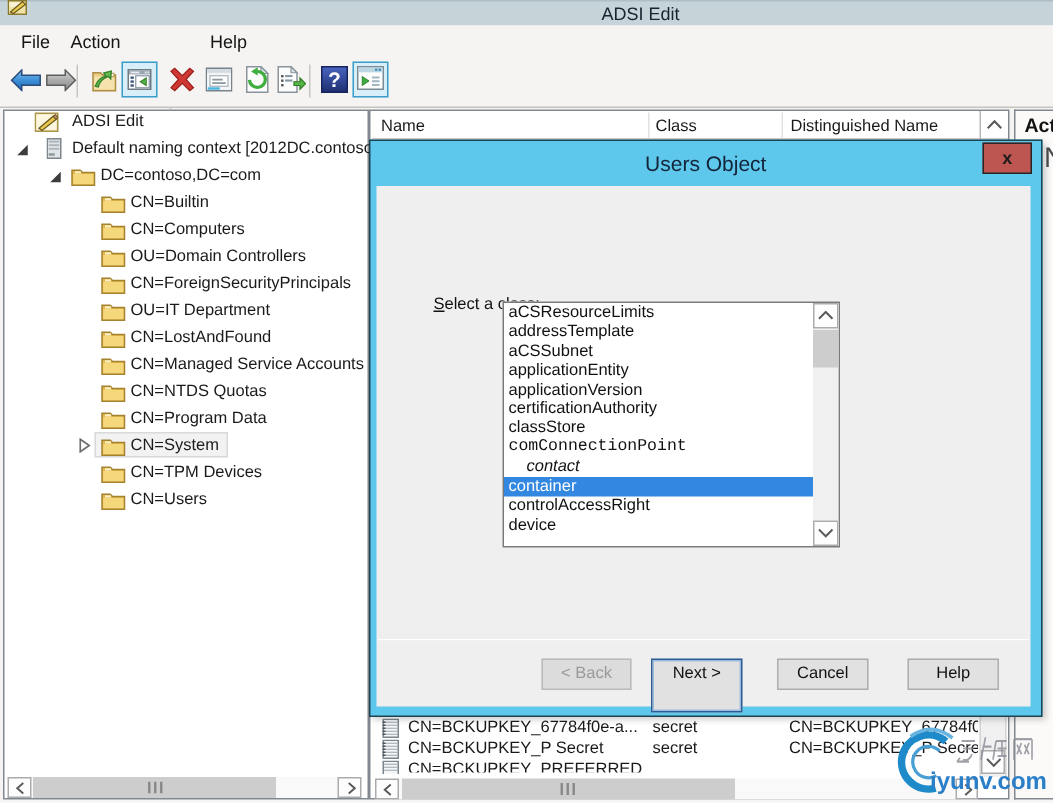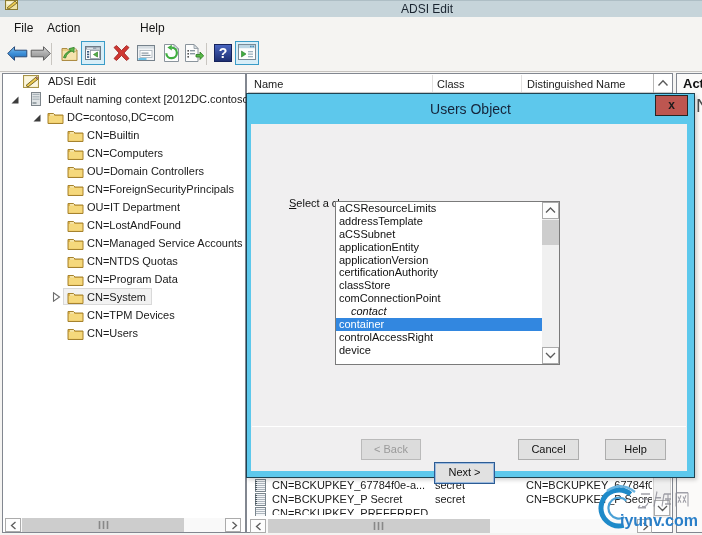--- a/index.html
+++ b/index.html
@@ -285,21 +285,21 @@
 
   <div class="abs" style="left:335px;top:201px;width:225px;height:164px;background:#fff;border:1px solid #7a7a7a;overflow:hidden;font-size:11px;color:#111;">
     <div style="position:absolute;left:0;top:0;width:191px;">
       <div style="height:12.9px;line-height:12.9px;padding-left:3px;">aCSResourceLimits</div>
       <div style="height:12.9px;line-height:12.9px;padding-left:3px;">addressTemplate</div>
       <div style="height:12.9px;line-height:12.9px;padding-left:3px;">aCSSubnet</div>
       <div style="height:12.9px;line-height:12.9px;padding-left:3px;">applicationEntity</div>
       <div style="height:12.9px;line-height:12.9px;padding-left:3px;">applicationVersion</div>
       <div style="height:12.9px;line-height:12.9px;padding-left:3px;">certificationAuthority</div>
       <div style="height:12.9px;line-height:12.9px;padding-left:3px;">classStore</div>
-      <div style="height:12.9px;line-height:12.9px;padding-left:3px;">comConnectionPoint</div>
+      <div style="height:12.9px;line-height:12.9px;padding-left:3px;font-family:Liberation Mono, monospace;">comConnectionPoint</div>
       <div style="height:12.9px;line-height:12.9px;padding-left:15px;font-style:italic;">contact</div>
       <div style="height:12.9px;line-height:12.9px;padding-left:3px;background:#3287e0;color:#fff;width:207px;">container</div>
       <div style="height:12.9px;line-height:12.9px;padding-left:3px;">controlAccessRight</div>
       <div style="height:12.9px;line-height:12.9px;padding-left:3px;">device</div>
     </div>
 
     <div style="position:absolute;right:0;top:0;width:17px;height:162px;background:#f0f0f0;"></div>
     <div style="position:absolute;right:0;top:0;width:17px;height:17px;background:#fdfdfd;border:1px solid #ababab;"></div>
     <svg style="position:absolute;right:3px;top:5px;" width="11" height="7">
         <path d="M1 5.5 L5.5 1 L10 5.5" fill="none" stroke="#5a5a5a" stroke-width="1.3"></path>
@@ -307,21 +307,21 @@
     <div style="position:absolute;right:0;top:18px;width:17px;height:25px;background:#cdcdcd;"></div>
     <div style="position:absolute;right:0;bottom:0;width:17px;height:17px;background:#fdfdfd;border:1px solid #ababab;"></div>
     <svg style="position:absolute;right:3px;bottom:5px;" width="11" height="7">
         <path d="M1 1 L5.5 5.5 L10 1" fill="none" stroke="#5a5a5a" stroke-width="1.3"></path>
       </svg>
   </div>
 
   <div class="abs" style="left:252px;top:426px;width:434px;height:1px;background:#dcdbda;border-bottom:1px solid #fff;"></div>
 
   <div class="abs" style="left:361px;top:439px;width:60px;height:21px;background:#dcdcdc;border:1px solid #bababa;font-size:11px;color:#9a9a9a;text-align:center;line-height:19px;">&lt; <u style="text-decoration:none;">B</u>ack</div>
-  <div class="abs" style="left:434px;top:439px;width:61px;height:22px;background:#e1e1e1;border:1px solid #2c5c94;box-shadow:inset 0 0 0 1px #9cbade;font-size:11px;color:#111;text-align:center;line-height:19px;margin-top:23px;">Next &gt;</div>
+  <div class="abs" style="left:434px;top:439px;width:61px;height:36px;background:#e1e1e1;border:1px solid #2c5c94;box-shadow:inset 0 0 0 1px #9cbade;font-size:11px;color:#111;text-align:center;line-height:19px;">Next &gt;</div>
   <div class="abs" style="left:518px;top:439px;width:61px;height:21px;background:#e1e1e1;border:1px solid #adadad;font-size:11px;color:#111;text-align:center;line-height:19px;">Cancel</div>
   <div class="abs" style="left:605px;top:439px;width:61px;height:21px;background:#e1e1e1;border:1px solid #adadad;font-size:11px;color:#111;text-align:center;line-height:19px;">Help</div>
 </div>
 <div class="abs" style="left:696px;top:95px;font-size:19px;color:#4a4a4a;z-index:5;">N</div>
 
 <div id="bottom">
 
   <div class="abs" style="left:5px;top:518px;width:236px;height:14px;background:#f9f9f9;"></div>
   <div class="abs" style="left:5px;top:518px;width:16px;height:14px;background:#fdfdfd;border:1px solid #ababab;"></div>
   <svg class="abs" style="left:10px;top:521px;" width="7" height="9">

